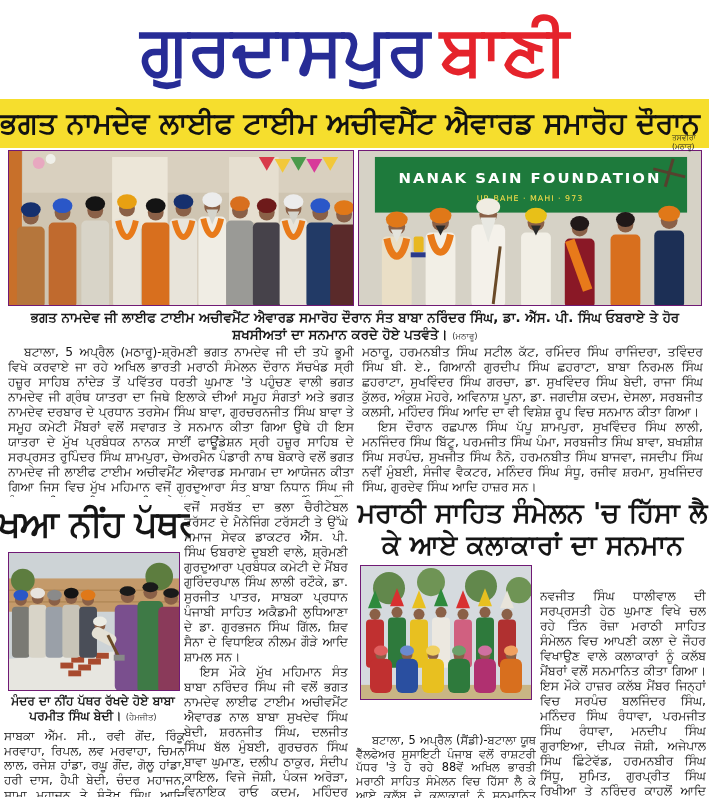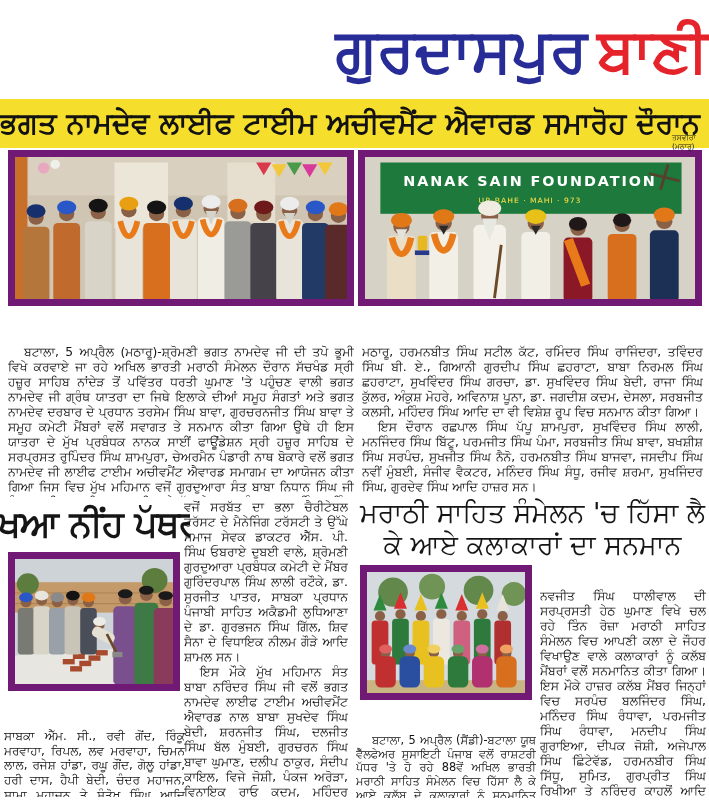--- a/index.html
+++ b/index.html
@@ -1,31 +1,31 @@
 <!DOCTYPE html>
 <html><head>
 <meta charset="utf-8">
 <style>
   *{margin:0;padding:0;box-sizing:border-box}
   html,body{background:#ffffff}
   body{font-family:"DejaVu Sans","Liberation Sans",sans-serif;color:#161616}
   .page{position:relative;width:709px;height:800px;background:#fff;overflow:hidden}
 
-  .masthead{position:absolute;top:2px;left:0;width:709px;height:96px;text-align:right;
-    font-weight:bold;font-size:60px;line-height:96px;letter-spacing:0}
+  .masthead{position:absolute;top:2px;left:0;width:709px;height:96px;text-align:center;
+    font-weight:bold;font-size:69px;line-height:96px;letter-spacing:0}
   .mh-blue{color:#272c96}
   .mh-red{color:#e5232b;margin-left:10px}
 
   .lead-headline{position:absolute;top:99px;left:0;width:709px;height:49px;background:#f6de2d;
     font-size:29px;font-weight:800;text-align:center;line-height:49px;color:#121212;white-space:nowrap;overflow:hidden}
 
   .photo-credit-vert{position:absolute;left:672px;top:133px;width:34px;font-size:7.5px;line-height:1.2;
     color:#1a1a1a;z-index:3}
 
-  .photo{position:absolute;border:7px solid #701a75;background:#ccc;overflow:hidden}
+  .photo{position:absolute;border:1px solid #701a75;background:#ccc;overflow:hidden}
   .photo svg{display:block;width:100%;height:100%}
   .p1{left:8px;top:150px;width:346px;height:156px}
   .p2{left:358px;top:150px;width:344px;height:156px}
   .p3{left:8px;top:552px;width:172px;height:139px}
   .p4{left:360px;top:565px;width:172px;height:135px}
 
   .caption{position:absolute;font-weight:bold;color:#1a1a1a}
   .lead-caption{left:10px;top:309px;width:690px;text-align:center;font-size:13.4px;line-height:1.3}
   .cap3{left:2px;top:694px;width:182px;text-align:center;font-size:12.2px;line-height:1.25}
   .cap4{left:356px;top:703px;width:180px;text-align:center;font-size:11.8px;line-height:1.25}
@@ -37,21 +37,21 @@
   .c1{left:8px;top:345px;width:346px;height:152px}
   .c2{left:362px;top:345px;width:341px;height:152px}
   .c3{left:4px;top:729px;width:181px;height:68px;font-size:12px}
   .c4{left:184px;top:500px;width:164px;height:298px}
   .c5{left:356px;top:734px;width:180px;height:64px;font-size:11.4px;line-height:1.2}
   .c6{left:540px;top:589px;width:166px;height:233px}
 
   .found-headline{position:absolute;left:-2px;top:503px;width:192px;font-size:36px;font-weight:800;
     white-space:nowrap;overflow:hidden;color:#151515;letter-spacing:-1px}
   .marathi-headline{position:absolute;left:356px;top:497px;width:353px;font-size:27px;line-height:1.18;
-    font-weight:400;text-align:center;color:#151515}
+    font-weight:700;text-align:center;color:#151515}
 </style>
 </head>
 <body>
 
 <div class="page">
 
   <div class="masthead">
     <span class="mh-blue">ਗੁਰਦਾਸਪੁਰ</span><span class="mh-red">ਬਾਣੀ</span>
   </div>
 
@@ -204,20 +204,24 @@
           </g>
         <g transform="translate(312,70)">
             <rect x="-15" y="10" width="30" height="78" rx="5" fill="#1c2f55"></rect>
             <circle r="8.5" fill="#8a6047"></circle>
             <ellipse cy="-7" rx="11" ry="8" fill="#e07818"></ellipse>
           </g>
       </g>
     </svg>
   </div>
 
+  <div class="caption lead-caption">
+    <span>ਭਗਤ ਨਾਮਦੇਵ ਜੀ ਲਾਈਫ ਟਾਈਮ ਅਚੀਵਮੈਂਟ ਐਵਾਰਡ ਸਮਾਰੋਹ ਦੌਰਾਨ ਸੰਤ ਬਾਬਾ ਨਰਿੰਦਰ ਸਿੰਘ, ਡਾ. ਐੱਸ. ਪੀ. ਸਿੰਘ ਓਬਰਾਏ ਤੇ ਹੋਰ ਸ਼ਖਸੀਅਤਾਂ ਦਾ ਸਨਮਾਨ ਕਰਦੇ ਹੋਏ ਪਤਵੰਤੇ।</span>
+    <span class="credit">(ਮਠਾਰੂ)</span>
+  </div>
 
   <div class="story-col c1">
     <p class="ind">ਬਟਾਲਾ, 5 ਅਪ੍ਰੈਲ (ਮਠਾਰੂ)-ਸ਼੍ਰੋਮਣੀ ਭਗਤ ਨਾਮਦੇਵ ਜੀ ਦੀ ਤਪੋ ਭੂਮੀ ਵਿਖੇ ਕਰਵਾਏ ਜਾ ਰਹੇ ਅਖਿਲ ਭਾਰਤੀ ਮਰਾਠੀ ਸੰਮੇਲਨ ਦੌਰਾਨ ਸੱਚਖੰਡ ਸ੍ਰੀ ਹਜ਼ੂਰ ਸਾਹਿਬ ਨਾਂਦੇੜ ਤੋਂ ਪਵਿੱਤਰ ਧਰਤੀ ਘੁਮਾਣ 'ਤੇ ਪਹੁੰਚਣ ਵਾਲੀ ਭਗਤ ਨਾਮਦੇਵ ਜੀ ਗ੍ਰੰਥ ਯਾਤਰਾ ਦਾ ਜਿਥੇ ਇਲਾਕੇ ਦੀਆਂ ਸਮੂਹ ਸੰਗਤਾਂ ਅਤੇ ਭਗਤ ਨਾਮਦੇਵ ਦਰਬਾਰ ਦੇ ਪ੍ਰਧਾਨ ਤਰਸੇਮ ਸਿੰਘ ਬਾਵਾ, ਗੁਰਚਰਨਜੀਤ ਸਿੰਘ ਬਾਵਾ ਤੇ ਸਮੂਹ ਕਮੇਟੀ ਮੈਂਬਰਾਂ ਵਲੋਂ ਸਵਾਗਤ ਤੇ ਸਨਮਾਨ ਕੀਤਾ ਗਿਆ ਉਥੇ ਹੀ ਇਸ ਯਾਤਰਾ ਦੇ ਮੁੱਖ ਪ੍ਰਬੰਧਕ ਨਾਨਕ ਸਾਈਂ ਫਾਊਂਡੇਸ਼ਨ ਸ੍ਰੀ ਹਜ਼ੂਰ ਸਾਹਿਬ ਦੇ ਸਰਪ੍ਰਸਤ ਰੁਪਿੰਦਰ ਸਿੰਘ ਸ਼ਾਮਪੁਰਾ, ਚੇਅਰਮੈਨ ਪੰਡਾਰੀ ਨਾਥ ਬੋਕਾਰੇ ਵਲੋਂ ਭਗਤ ਨਾਮਦੇਵ ਜੀ ਲਾਈਫ ਟਾਈਮ ਅਚੀਵਮੈਂਟ ਐਵਾਰਡ ਸਮਾਗਮ ਦਾ ਆਯੋਜਨ ਕੀਤਾ ਗਿਆ ਜਿਸ ਵਿਚ ਮੁੱਖ ਮਹਿਮਾਨ ਵਜੋਂ ਗੁਰਦੁਆਰਾ ਸੰਤ ਬਾਬਾ ਨਿਧਾਨ ਸਿੰਘ ਜੀ ਲੰਗਰ ਸਾਹਿਬ, ਸ੍ਰੀ ਹਜ਼ੂਰ ਸਾਹਿਬ ਦੇ ਮੁੱਖ ਸੇਵਾਦਾਰ ਸੰਤ ਬਾਬਾ ਨਰਿੰਦਰ ਸਿੰਘ ਜੀ ਪਹੁੰਚੇ ਜਦਕਿ ਵਿਸ਼ੇਸ਼ ਮਹਿਮਾਨ</p>
   </div>
   <div class="story-col c2">
     <p>ਮਠਾਰੂ, ਹਰਮਨਬੀਤ ਸਿੰਘ ਸਟੀਲ ਕੱਟ, ਰਮਿੰਦਰ ਸਿੰਘ ਰਾਜਿੰਦਰਾ, ਤਵਿੰਦਰ ਸਿੰਘ ਬੀ. ਏ., ਗਿਆਨੀ ਗੁਰਦੀਪ ਸਿੰਘ ਛਹਰਾਟਾ, ਬਾਬਾ ਨਿਰਮਲ ਸਿੰਘ ਛਹਰਾਟਾ, ਸੁਖਵਿੰਦਰ ਸਿੰਘ ਗਰਚਾ, ਡਾ. ਸੁਖਵਿੰਦਰ ਸਿੰਘ ਬੇਦੀ, ਰਾਜਾ ਸਿੰਘ ਕੁੱਲਰ, ਅੰਕੁਸ਼ ਮੋਹਰੇ, ਅਵਿਨਾਸ਼ ਪੂਨਾ, ਡਾ. ਜਗਦੀਸ਼ ਕਦਮ, ਦੇਸਲਾ, ਸਰਬਜੀਤ ਕਲਸੀ, ਮਹਿੰਦਰ ਸਿੰਘ ਆਦਿ ਦਾ ਵੀ ਵਿਸ਼ੇਸ਼ ਰੂਪ ਵਿਚ ਸਨਮਾਨ ਕੀਤਾ ਗਿਆ।</p>
     <p class="ind">ਇਸ ਦੌਰਾਨ ਰਛਪਾਲ ਸਿੰਘ ਪੱਪੂ ਸ਼ਾਮਪੁਰਾ, ਸੁਖਵਿੰਦਰ ਸਿੰਘ ਲਾਲੀ, ਮਨਜਿੰਦਰ ਸਿੰਘ ਬਿੱਟੂ, ਪਰਮਜੀਤ ਸਿੰਘ ਪੰਮਾ, ਸਰਬਜੀਤ ਸਿੰਘ ਬਾਵਾ, ਬਖਸ਼ੀਸ਼ ਸਿੰਘ ਸਰਪੰਚ, ਸੁਖਜੀਤ ਸਿੰਘ ਨੈਨੋ, ਹਰਮਨਬੀਤ ਸਿੰਘ ਬਾਜਵਾ, ਜਸਦੀਪ ਸਿੰਘ ਨਵੀਂ ਮੁੰਬਈ, ਸੰਜੀਵ ਵੈਕਟਰ, ਮਨਿੰਦਰ ਸਿੰਘ ਸੰਧੂ, ਰਜੀਵ ਸ਼ਰਮਾ, ਸੁਖਜਿੰਦਰ ਸਿੰਘ, ਗੁਰਦੇਵ ਸਿੰਘ ਆਦਿ ਹਾਜ਼ਰ ਸਨ।</p>
   </div>
 
   <div class="found-headline">ਖਆ ਨੀਂਹ ਪੱਥਰ</div>
@@ -288,20 +292,24 @@
             <circle r="5.5" fill="#8a6047"></circle>
             <ellipse cy="-4" rx="7" ry="5" fill="#ecece4"></ellipse>
             <rect x="-4" y="2" width="26" height="12" rx="5" fill="#e4e0d4" transform="rotate(28)"></rect>
           </g>
         <line x1="100" y1="84" x2="112" y2="108" stroke="#6a4a28" stroke-width="3"></line>
         <rect x="106" y="104" width="11" height="6" fill="#888888"></rect>
       </g>
     </svg>
   </div>
 
+  <div class="caption cap3">
+    <span>ਮੰਦਰ ਦਾ ਨੀਂਹ ਪੱਥਰ ਰੱਖਦੇ ਹੋਏ ਬਾਬਾ ਪਰਮੀਤ ਸਿੰਘ ਬੇਦੀ।</span>
+    <span class="credit">(ਹੇਮਜੀਤ)</span>
+  </div>
 
   <div class="story-col c3">
     <p>ਸਾਬਕਾ ਐੱਮ. ਸੀ., ਰਵੀ ਗੋਂਦ, ਰਿੰਕੂ ਮਰਵਾਹਾ, ਰਿਪਲ, ਲਵ ਮਰਵਾਹਾ, ਚਿਮਨ ਲਾਲ, ਰਜੇਸ਼ ਹਾਂਡਾ, ਰਘੂ ਗੌਂਦ, ਗੋਲੂ ਹਾਂਡਾ, ਹਰੀ ਦਾਸ, ਹੈਪੀ ਬੇਦੀ, ਚੰਦਰ ਮਹਾਜਨ, ਸ਼ਾਮਾ ਮਹਾਜਨ ਤੇ ਸੰਤੋਖ ਸਿੰਘ ਆਦਿ ਹਾਜ਼ਰ ਸਨ।</p>
   </div>
 
   <div class="story-col c4">
     <p>ਵਜੋਂ ਸਰਬੱਤ ਦਾ ਭਲਾ ਚੈਰੀਟੇਬਲ ਟਰੱਸਟ ਦੇ ਮੈਨੇਜਿੰਗ ਟਰੱਸਟੀ ਤੇ ਉੱਘੇ ਸਮਾਜ ਸੇਵਕ ਡਾਕਟਰ ਐੱਸ. ਪੀ. ਸਿੰਘ ਓਬਰਾਏ ਦੁਬਈ ਵਾਲੇ, ਸ਼੍ਰੋਮਣੀ ਗੁਰਦੁਆਰਾ ਪ੍ਰਬੰਧਕ ਕਮੇਟੀ ਦੇ ਮੈਂਬਰ ਗੁਰਿੰਦਰਪਾਲ ਸਿੰਘ ਲਾਲੀ ਰਟੌਕੇ, ਡਾ. ਸੁਰਜੀਤ ਪਾਤਰ, ਸਾਬਕਾ ਪ੍ਰਧਾਨ ਪੰਜਾਬੀ ਸਾਹਿਤ ਅਕੈਡਮੀ ਲੁਧਿਆਣਾ ਦੇ ਡਾ. ਗੁਰਭਜਨ ਸਿੰਘ ਗਿੱਲ, ਸ਼ਿਵ ਸੈਨਾ ਦੇ ਵਿਧਾਇਕ ਨੀਲਮ ਗੌੜੇ ਆਦਿ ਸ਼ਾਮਲ ਸਨ।</p>
     <p class="ind">ਇਸ ਮੌਕੇ ਮੁੱਖ ਮਹਿਮਾਨ ਸੰਤ ਬਾਬਾ ਨਰਿੰਦਰ ਸਿੰਘ ਜੀ ਵਲੋਂ ਭਗਤ ਨਾਮਦੇਵ ਲਾਈਫ ਟਾਈਮ ਅਚੀਵਮੈਂਟ ਐਵਾਰਡ ਨਾਲ ਬਾਬਾ ਸੁਖਦੇਵ ਸਿੰਘ ਬੇਦੀ, ਸ਼ਰਨਜੀਤ ਸਿੰਘ, ਦਲਜੀਤ ਸਿੰਘ ਬੱਲ ਮੁੰਬਈ, ਗੁਰਚਰਨ ਸਿੰਘ ਬਾਵਾ ਘੁਮਾਣ, ਦਲੀਪ ਠਾਕੁਰ, ਸੰਦੀਪ ਕਾਇਲ, ਵਿਜੇ ਜੋਸ਼ੀ, ਪੰਕਜ ਅਰੋੜਾ, ਵਿਨਾਇਕ ਰਾਓ ਕਦਮ, ਮਹਿੰਦਰ ਨਾਮਦੇਵ ਆਦਿ ਨੂੰ ਸਨਮਾਨਿਤ ਕੀਤਾ ਗਿਆ ਜਦਕਿ ਸਰਬੱਤ ਦਾ ਭਲਾ ਚੈਰੀਟੇਬਲ ਟਰੱਸਟ ਦੇ ਜ਼ਿਲਾ ਪ੍ਰਧਾਨ ਜਗਮੋਹਨ ਸਿੰਘ ਨਾਗੀ, ਜ਼ਿਲਾ ਜਨਰਲ ਸਕੱਤਰ ਰਵਿੰਦਰ ਸਿੰਘ</p>
   </div>
 

